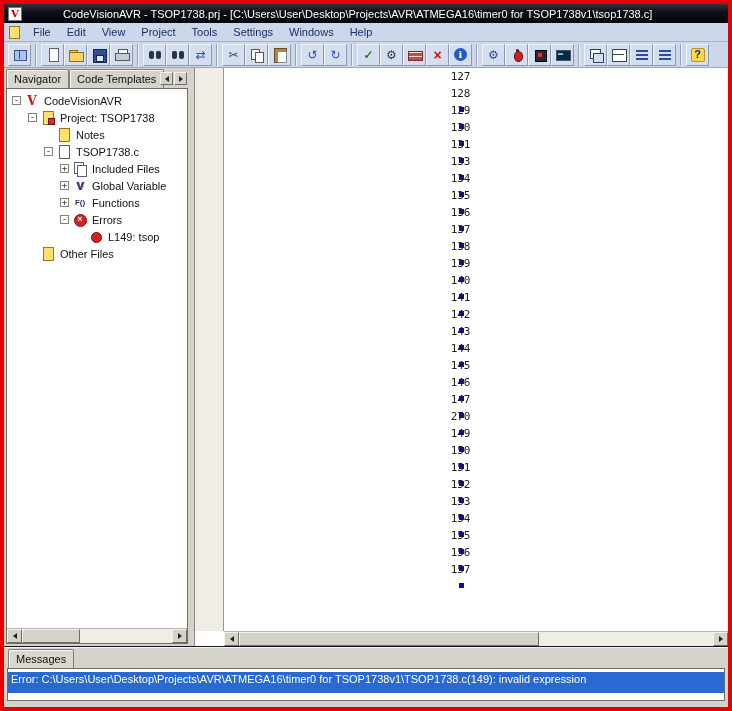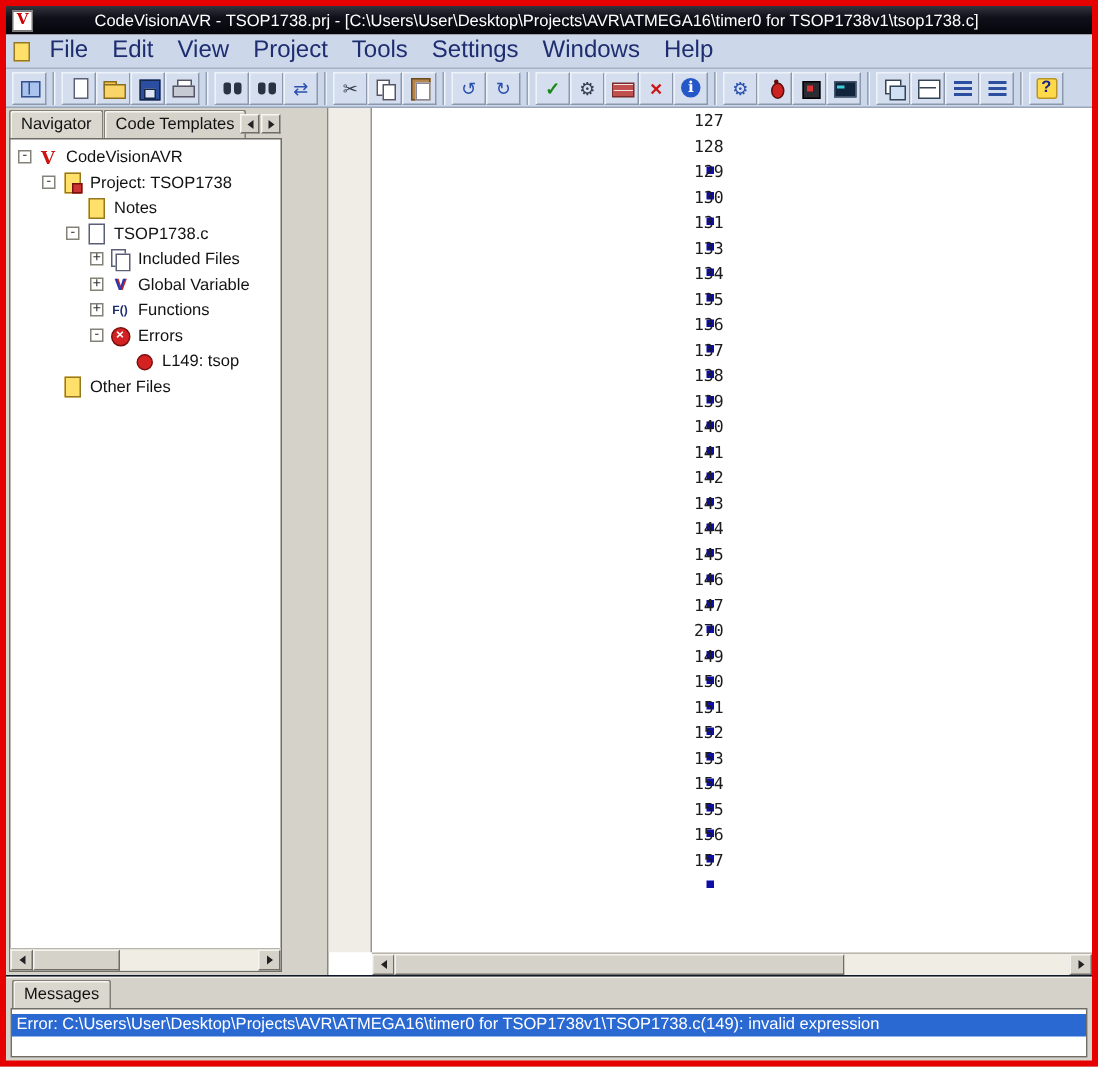--- a/index.html
+++ b/index.html
@@ -14,21 +14,21 @@
   .title-icon { width:14px; height:14px; background:#fff; border:1px solid #777;
                 display:flex; align-items:center; justify-content:center;
                 color:#c00; font-weight:bold; font-size:10px; font-family:"DejaVu Serif",serif; }
   .title-text { color:#fff; font-size:11px; font-weight:normal; white-space:nowrap; overflow:hidden;margin-left:36px; }
 
   
   .menubar { flex:0 0 19px; background:#ccd7ea; display:flex; align-items:center;
              padding-left:3px; border-bottom:1px solid #a8b2c6; }
   .mdi-doc { width:11px; height:13px; background:#ffe06a; border:1px solid #96781f; margin:0 5px 0 2px; }
   .menu-items { display:flex; align-items:center; }
-  .menu-item { font-size:16px; color:#1d2d70; padding:2px 8px; white-space:nowrap; }
+  .menu-item { font-size:11px; color:#1d2d70; padding:2px 8px; white-space:nowrap; }
 
   
   .toolbar { flex:0 0 26px; background:#ccd7ea; display:flex; align-items:center;
              padding:1px 2px; border-bottom:1px solid #9aa6bc; }
   .tb-group { display:flex; align-items:center; padding:0 2px; }
   .tb-group + .tb-group { margin-left:2px; padding-left:5px; border-left:1px solid #94a1b7;
                           box-shadow:inset 1px 0 0 #eff4fb; }
   .tb-btn { width:23px; height:22px; display:flex; align-items:center; justify-content:center;
             background:#d4deee; border:1px solid; border-color:#eef3fa #8a97ad #8a97ad #eef3fa; }
 
@@ -90,21 +90,21 @@
                         background:#fff; border:1px solid #345; }
   .sh-cascade::after  { content:""; position:absolute; left:5px; top:6px; width:9px; height:8px;
                         background:#cfe0f4; border:1px solid #345; }
   .sh-tile::before { content:""; position:absolute; left:1px; top:2px; width:13px; height:11px;
                      background:#fff; border:1px solid #345; }
   .sh-tile::after  { content:""; position:absolute; left:2px; top:7px; width:11px; height:1px; background:#345; }
   .sh-list::before { content:""; position:absolute; left:2px; top:3px; width:12px; height:10px;
                      background:repeating-linear-gradient(0deg,#2c4ea0 0 2px,transparent 2px 4px); }
 
   
-  .main { flex:0 0 578px; display:flex; min-height:0;gap:12px; }
+  .main { flex:0 0 578px; display:flex; min-height:0; }
 
   .leftpanel { flex:0 0 186px; display:flex; flex-direction:column; min-width:0; }
   .lp-tabs { flex:0 0 20px; display:flex; align-items:flex-end; padding-left:2px; position:relative; z-index:2; }
   .tab { font-size:11px; color:#111; background:#d5d2ca; border:1px solid #827f76; border-bottom:none;
          border-radius:2px 2px 0 0; box-shadow:inset 1px 1px 0 #f6f5f1; padding:3px 7px 2px; white-space:nowrap; }
   .tab.on { background:#dad7cf; padding-bottom:3px; position:relative; z-index:3; }
   .tab-arrows { position:absolute; right:3px; top:4px; display:flex; gap:1px; }
   .tarrow { width:13px; height:13px; background:#d5d2ca; border:1px solid; display:flex;
             border-color:#f6f5f1 #6f6d66 #6f6d66 #f6f5f1; align-items:center; justify-content:center; }
   .tri-l { width:0; height:0; border:3px solid transparent; border-right:4px solid #222; margin-left:-3px; }
@@ -175,21 +175,21 @@
   .sb-thumb { background:#d5d2ca; border:1px solid; border-color:#f4f3ef #6f6d66 #6f6d66 #f4f3ef; }
   .nav-thumb { width:58px; flex:0 0 58px; }
   .ed-thumb { width:300px; flex:0 0 300px; }
   .sb-track { flex:1; background:#efede4; }
   .hscroll.ed { margin-left:29px; }
 
   
   .msgblock { flex:1; border-top:1px solid #0f172a; box-shadow:inset 0 1px 0 #f4f3ef; padding-top:2px; }
   .msg-tabs { height:19px; display:flex; align-items:flex-end; padding-left:4px; position:relative; z-index:2; }
   .msgbox { margin:0 3px; height:33px; background:#fff; border:1px solid #6f6d66; padding-top:3px; overflow:hidden; }
-  .msg-row { height:15px; line-height:15px; font-size:11px; white-space:nowrap; padding-left:3px; color:#111; }
+  .msg-row { height:21px; line-height:15px; font-size:11px; white-space:nowrap; padding-left:3px; color:#111; }
   .msg-row.sel { background:#2a69d2; color:#fff; }
 </style>
 </head>
 <body>
 
 <div class="win">
 
   <div class="titlebar">
     <span class="title-icon">V</span>
     <span class="title-text">CodeVisionAVR - TSOP1738.prj - [C:\Users\User\Desktop\Projects\AVR\ATMEGA16\timer0 for TSOP1738v1\tsop1738.c]</span>

